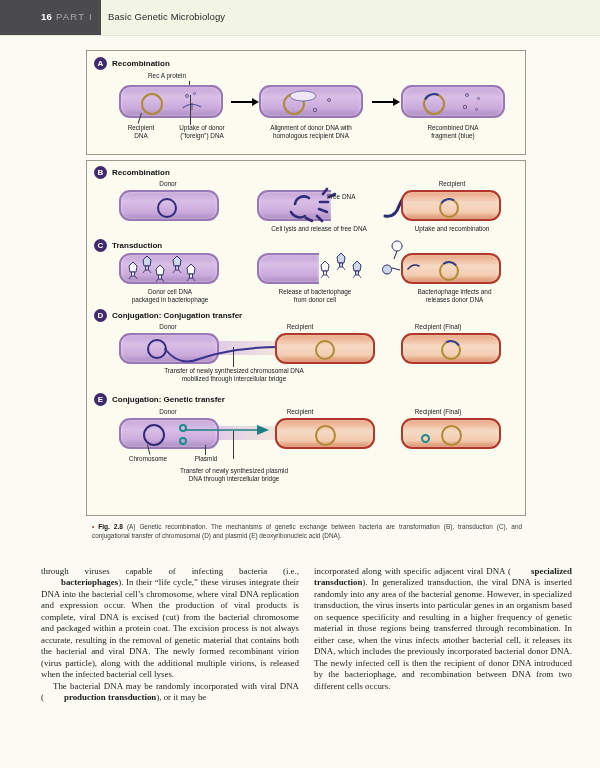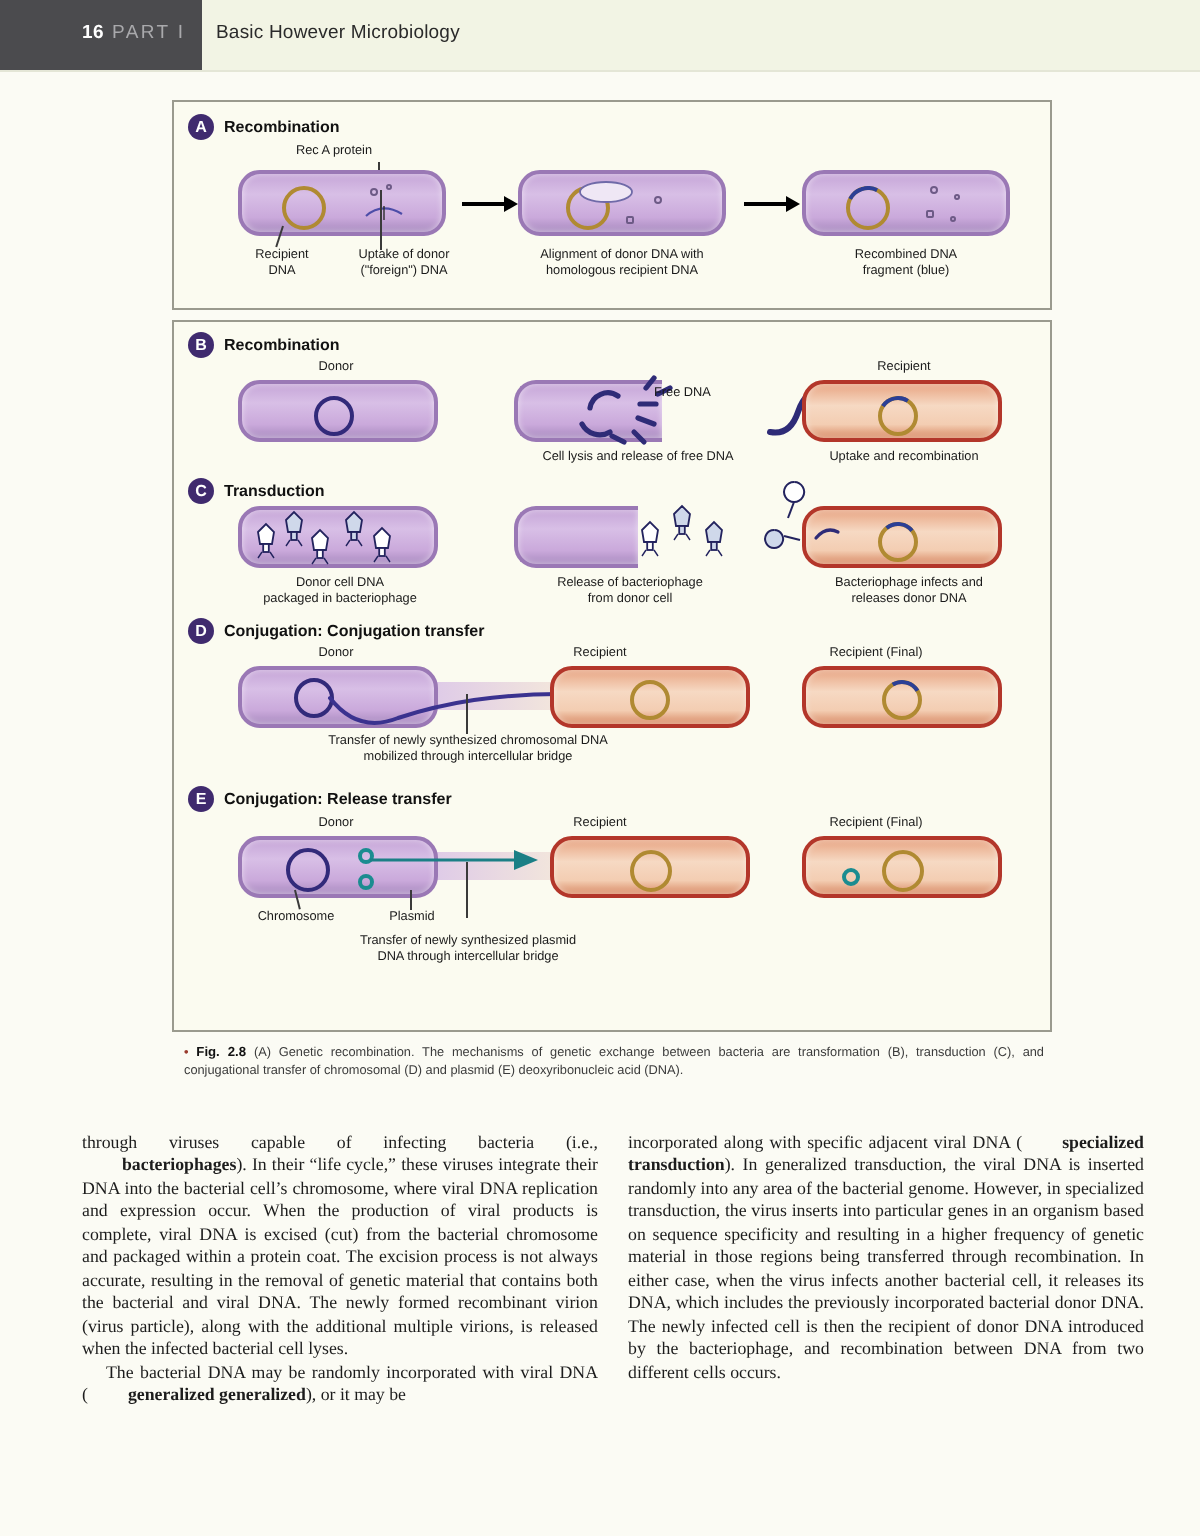--- a/index.html
+++ b/index.html
@@ -156,21 +156,21 @@
     letter-spacing:2px;
   }
 </style>
 </head>
 <body>
 
 <div class="header">
   <div class="header-tab"></div>
   <div class="header-pagenum">16</div>
   <div class="header-part">PART I</div>
-  <div class="header-title">Basic However Microbiology</div>
+  <div class="header-title">Basic Genetic Microbiology</div>
 </div>
 <div class="header-rule"></div>
 
 <div class="watermark">ppir</div>
 
 <div class="figure">
 
   <div class="panel-box" id="panelA-box">
     <div class="panel-head" style="left:7px;top:6px;">
       <div class="badge">A</div>
@@ -365,21 +365,21 @@
       <div class="ring gold" style="left:38px;top:5px;width:20px;height:20px;"></div>
       <div class="blue-seg" style="left:38px;top:5px;width:20px;height:20px;transform:rotate(14deg);"></div>
     </div>
 
     <div class="leader" style="left:146px;top:186px;height:20px;"></div>
     <div class="lbl" style="left:62px;top:206px;width:170px;">Transfer of newly synthesized chromosomal DNA
 mobilized through intercellular bridge</div>
 
     <div class="panel-head" style="left:7px;top:232px;">
       <div class="badge">E</div>
-      <div class="panel-title">Conjugation: Release transfer</div>
+      <div class="panel-title">Conjugation: Genetic transfer</div>
     </div>
 
     <div class="lbl" style="left:46px;top:247px;width:70px;">Donor</div>
     <div class="lbl" style="left:178px;top:247px;width:70px;">Recipient</div>
     <div class="lbl" style="left:306px;top:247px;width:90px;">Recipient (Final)</div>
 
     <div style="position:absolute;left:122px;top:265px;width:70px;height:14px;background:linear-gradient(90deg,rgba(214,190,232,.85),rgba(235,210,200,.5));"></div>
 
     <div class="cell purple" style="left:32px;top:257px;width:100px;height:31px;">
       <div class="ring navy" style="left:22px;top:4px;width:22px;height:22px;"></div>
@@ -412,18 +412,18 @@
 </div>
 
 <div class="caption">
   <span class="cap-bullet">•</span>
   <b>Fig. 2.8</b>
   <span>(A) Genetic recombination. The mechanisms of genetic exchange between bacteria are transformation (B), transduction (C), and conjugational transfer of chromosomal (D) and plasmid (E) deoxyribonucleic acid (DNA).</span>
 </div>
 
 <div class="col" id="col-left">
   <p><span>through viruses capable of infecting bacteria (i.e., </span><b>bacteriophages</b><span>). In their “life cycle,” these viruses integrate their DNA into the bacterial cell’s chromosome, where viral DNA replication and expression occur. When the production of viral products is complete, viral DNA is excised (cut) from the bacterial chromosome and packaged within a protein coat. The excision process is not always accurate, resulting in the removal of genetic material that contains both the bacterial and viral DNA. The newly formed recombinant virion (virus particle), along with the additional multiple virions, is released when the infected bacterial cell lyses.</span></p>
-  <p><span>The bacterial DNA may be randomly incorporated with viral DNA (</span><b>generalized generalized</b><span>), or it may be</span></p>
+  <p><span>The bacterial DNA may be randomly incorporated with viral DNA (</span><b>production transduction</b><span>), or it may be</span></p>
 </div>
 
 <div class="col" id="col-right">
   <p><span>incorporated along with specific adjacent viral DNA (</span><b>specialized transduction</b><span>). In generalized transduction, the viral DNA is inserted randomly into any area of the bacterial genome. However, in specialized transduction, the virus inserts into particular genes in an organism based on sequence specificity and resulting in a higher frequency of genetic material in those regions being transferred through recombination. In either case, when the virus infects another bacterial cell, it releases its DNA, which includes the previously incorporated bacterial donor DNA. The newly infected cell is then the recipient of donor DNA introduced by the bacteriophage, and recombination between DNA from two different cells occurs.</span></p>
 </div>
 
 </body></html>

